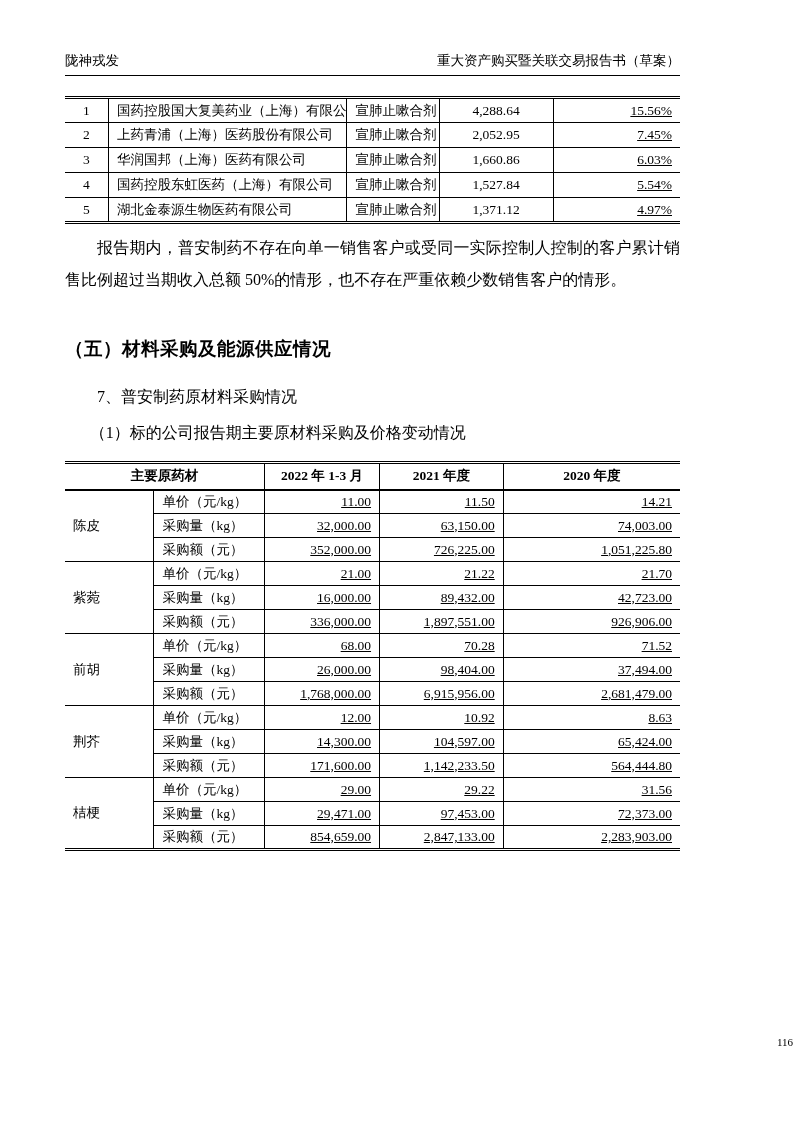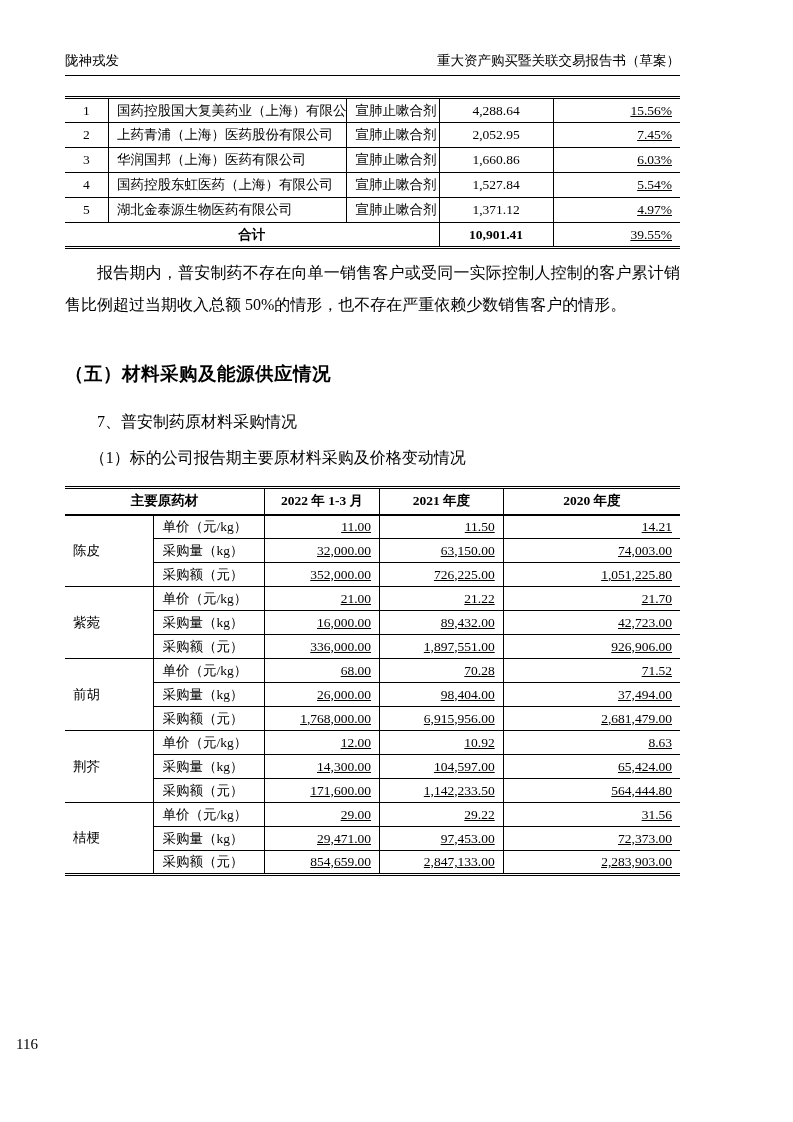--- a/index.html
+++ b/index.html
@@ -63,22 +63,22 @@
   .sub-heading2 {
     margin-top: 15px;
     font-size: 16px;
     text-indent: 1.55em;
   }
   .page-number {
     position: absolute;
     left: 16px;
     right: 0;
     top: 1036px;
-    text-align: left;
-    font-size: 15px;
+    text-align: right;
+    font-size: 11px;
   }
 </style>
 </head>
 <body>
 
 <div class="page">
 
   <div class="doc-header">
     <span>陇神戎发</span>
     <span>重大资产购买暨关联交易报告书（草案）</span>
@@ -121,25 +121,20 @@
         <td class="c">1,527.84</td>
         <td class="r">5.54%</td>
       </tr>
       <tr>
         <td class="c noleft">5</td>
         <td class="l">湖北金泰源生物医药有限公司</td>
         <td class="c">宣肺止嗽合剂</td>
         <td class="c">1,371.12</td>
         <td class="r">4.97%</td>
       </tr>
-      <tr>
-        <td class="c b noleft" colspan="3">合计</td>
-        <td class="c b">10,901.41</td>
-        <td class="r">39.55%</td>
-      </tr>
     </tbody>
   </table>
 
   <p class="para">报告期内，普安制药不存在向单一销售客户或受同一实际控制人控制的客户累计销售比例超过当期收入总额 50%的情形，也不存在严重依赖少数销售客户的情形。</p>
 
   <div class="sec-heading">（五）材料采购及能源供应情况</div>
   <div class="sub-heading1">7、普安制药原材料采购情况</div>
   <div class="sub-heading2">（1）标的公司报告期主要原材料采购及价格变动情况</div>
 
   <table class="t2">

